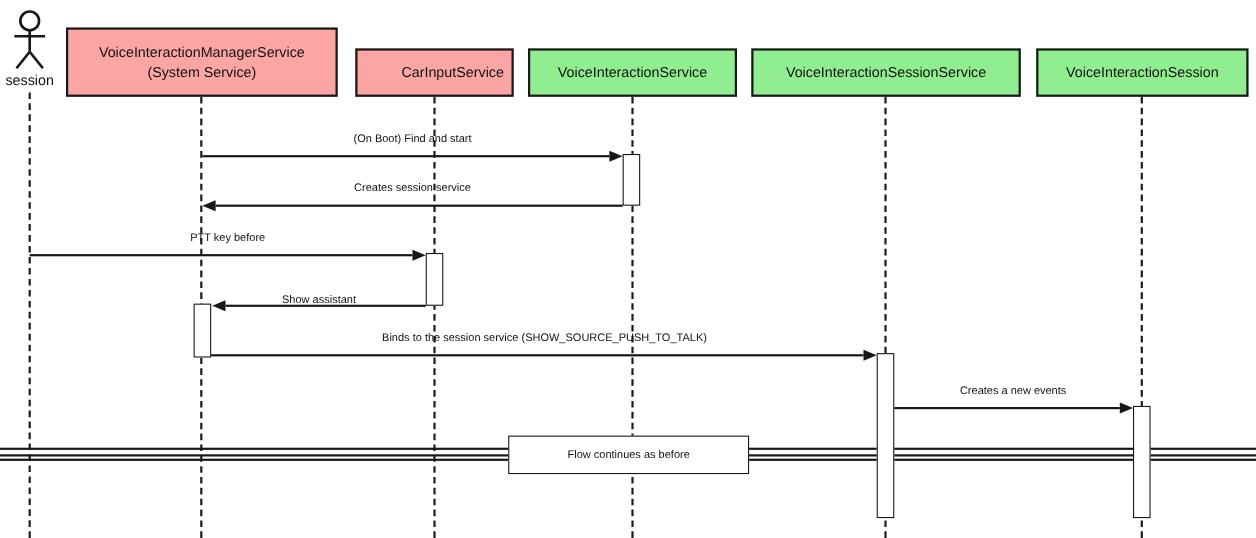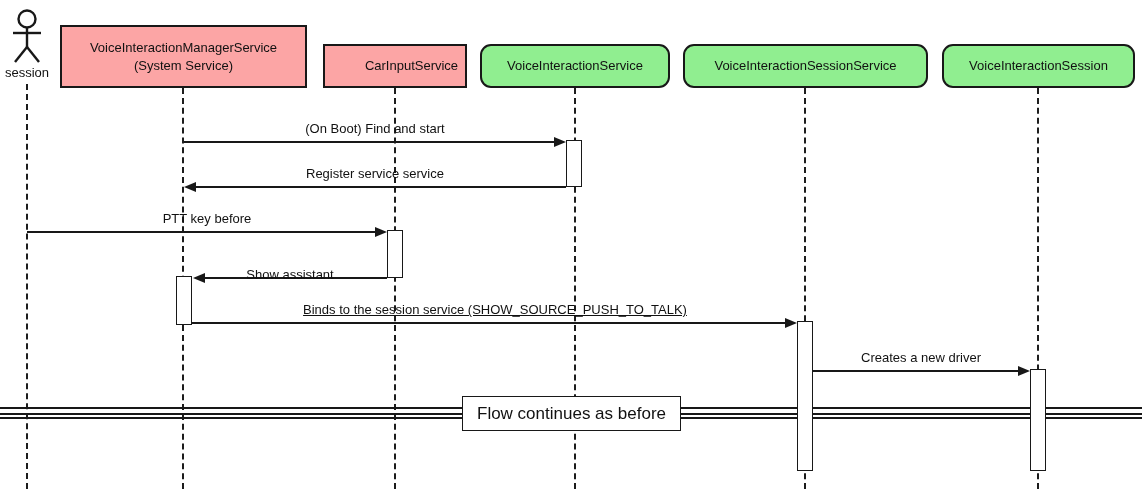--- a/index.html
+++ b/index.html
@@ -16,21 +16,21 @@
     border:2px solid #181818;
     box-sizing:border-box;
     display:flex;align-items:center;justify-content:center;
     text-align:center;
     font-size:13px;
     line-height:1.35;
     white-space:pre-line;
     z-index:2;
   }
   .cyan{background:#fca5a5;}
-  .green{background:#90EE90;border-radius:11px;}
+  .green{background:#90EE90;}
   .lifeline{
     position:absolute;
     width:0;
     border-left:2px dashed #1c1c1c;
     z-index:1;
   }
   .bar{
     position:absolute;
     width:16px;
     background:#ffffff;
@@ -47,34 +47,34 @@
     border-left:12px solid #181818;z-index:4;
   }
   .head-l{
     position:absolute;width:0;height:0;
     border-top:5px solid transparent;border-bottom:5px solid transparent;
     border-right:12px solid #181818;z-index:4;
   }
   .mlabel{
     position:absolute;
     transform:translateX(-50%);
-    font-size:13px;
+    font-size:10px;
     white-space:nowrap;
     z-index:5;
   }
   .divline{
     position:absolute;left:0;width:1142px;background:#181818;z-index:1;
   }
   .divbox{
     position:absolute;
     background:#fff;
     border:1.5px solid #181818;
     box-sizing:border-box;
     display:flex;align-items:center;justify-content:center;
-    font-size:17px;
+    font-size:10px;
     z-index:5;
   }
   .actor-label{
     position:absolute;
     transform:translateX(-50%);
     font-size:13px;
     z-index:2;
   }
 </style>
 </head>
@@ -122,37 +122,37 @@
   <div class="bar" style="left:566px;top:140px;height:47px;"></div>
   <div class="bar" style="left:387px;top:230px;height:48px;"></div>
   <div class="bar" style="left:176px;top:276px;height:49px;"></div>
   <div class="bar" style="left:797px;top:321px;height:150px;"></div>
   <div class="bar" style="left:1030px;top:369px;height:102px;"></div>
 
   <div class="mlabel" style="left:375px;top:121px;">(On Boot) Find and start</div>
   <div class="mline" style="left:184px;top:141px;width:370px;"></div>
   <div class="head-r" style="left:554px;top:137px;"></div>
 
-  <div class="mlabel" style="left:375px;top:166px;">Register service service</div>
+  <div class="mlabel" style="left:375px;top:166px;">Creates session service</div>
   <div class="mline" style="left:196px;top:186px;width:370px;"></div>
   <div class="head-l" style="left:184px;top:182px;"></div>
 
   <div class="mlabel" style="left:207px;top:211px;">PTT key before</div>
   <div class="mline" style="left:27px;top:231px;width:348px;"></div>
   <div class="head-r" style="left:375px;top:227px;"></div>
 
   <div class="mlabel" style="left:290px;top:267px;">Show assistant</div>
   <div class="mline" style="left:205px;top:277px;width:182px;"></div>
   <div class="head-l" style="left:193px;top:273px;"></div>
 
-  <div class="mlabel" style="left:495px;top:302px;text-decoration:underline;">Binds to the session service (SHOW_SOURCE_PUSH_TO_TALK)</div>
+  <div class="mlabel" style="left:495px;top:302px;">Binds to the session service (SHOW_SOURCE_PUSH_TO_TALK)</div>
   <div class="mline" style="left:192px;top:322px;width:593px;"></div>
   <div class="head-r" style="left:785px;top:318px;"></div>
 
-  <div class="mlabel" style="left:921px;top:350px;">Creates a new driver</div>
+  <div class="mlabel" style="left:921px;top:350px;">Creates a new events</div>
   <div class="mline" style="left:813px;top:370px;width:205px;"></div>
   <div class="head-r" style="left:1018px;top:366px;"></div>
 
   <div class="divbox" style="left:462px;top:396px;width:219px;height:35px;">
     <span>Flow continues as before</span>
   </div>
 
 </div>
 
 </body></html>

